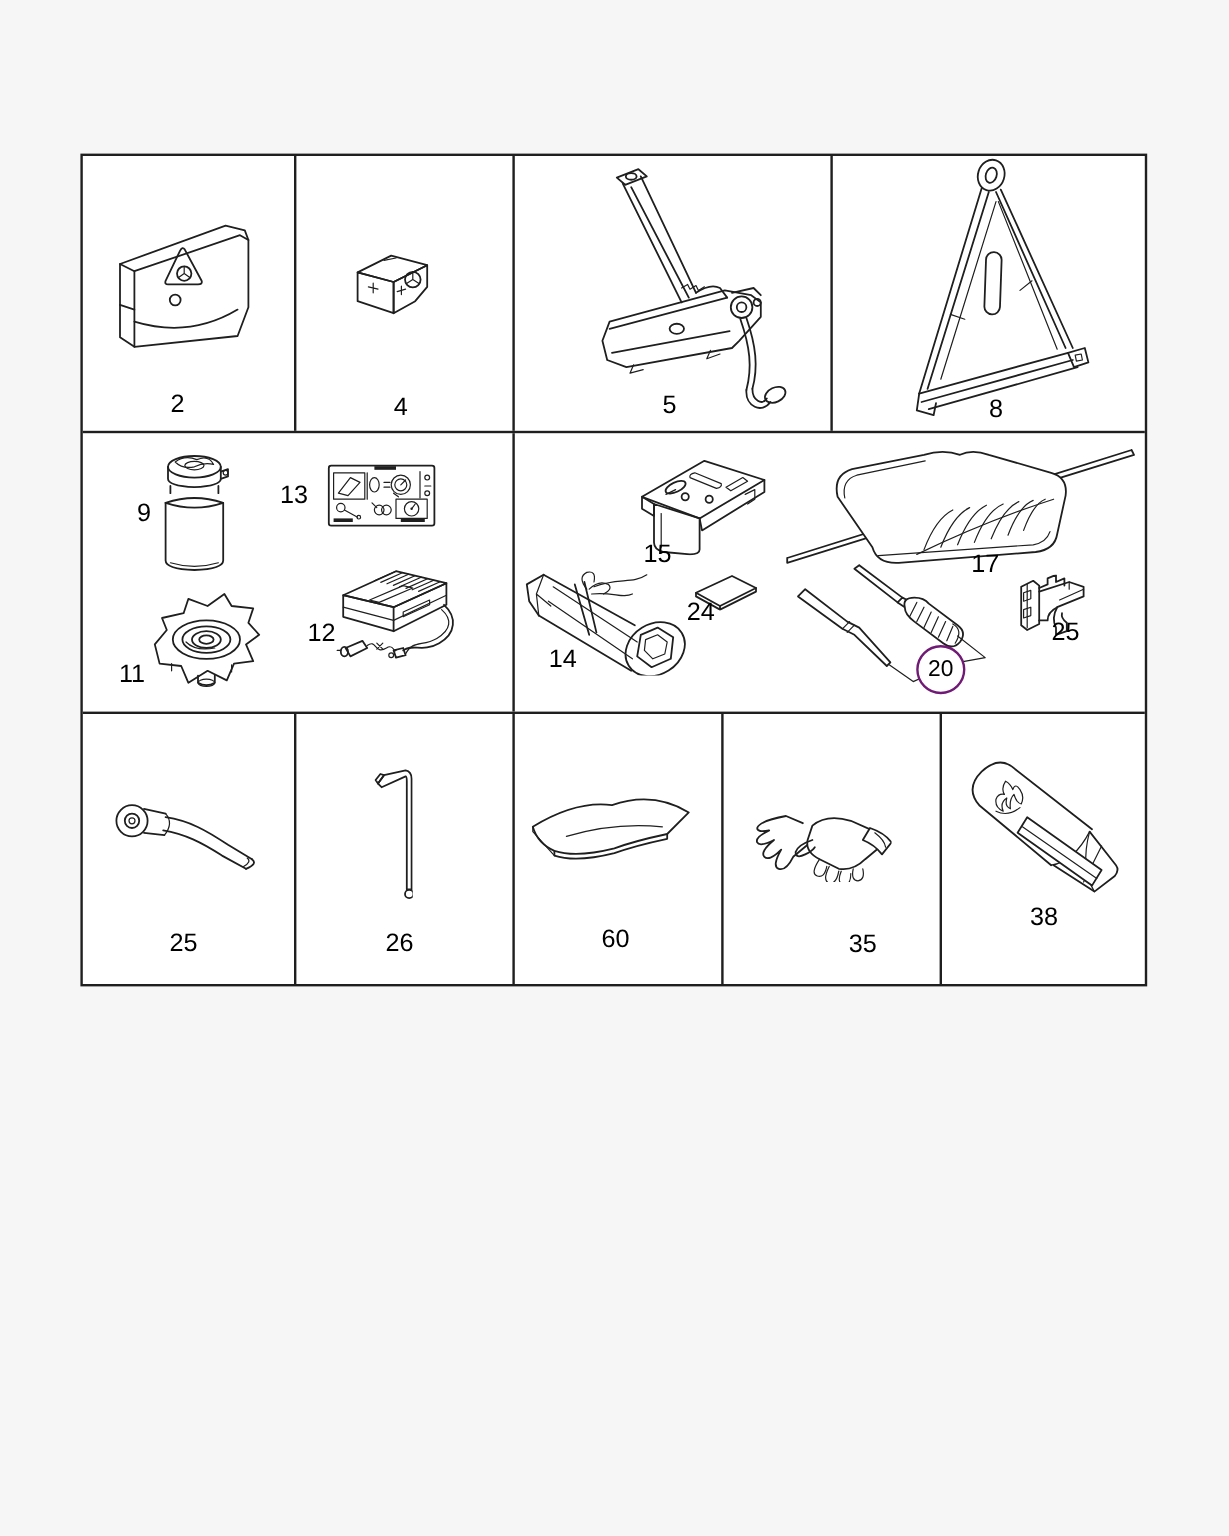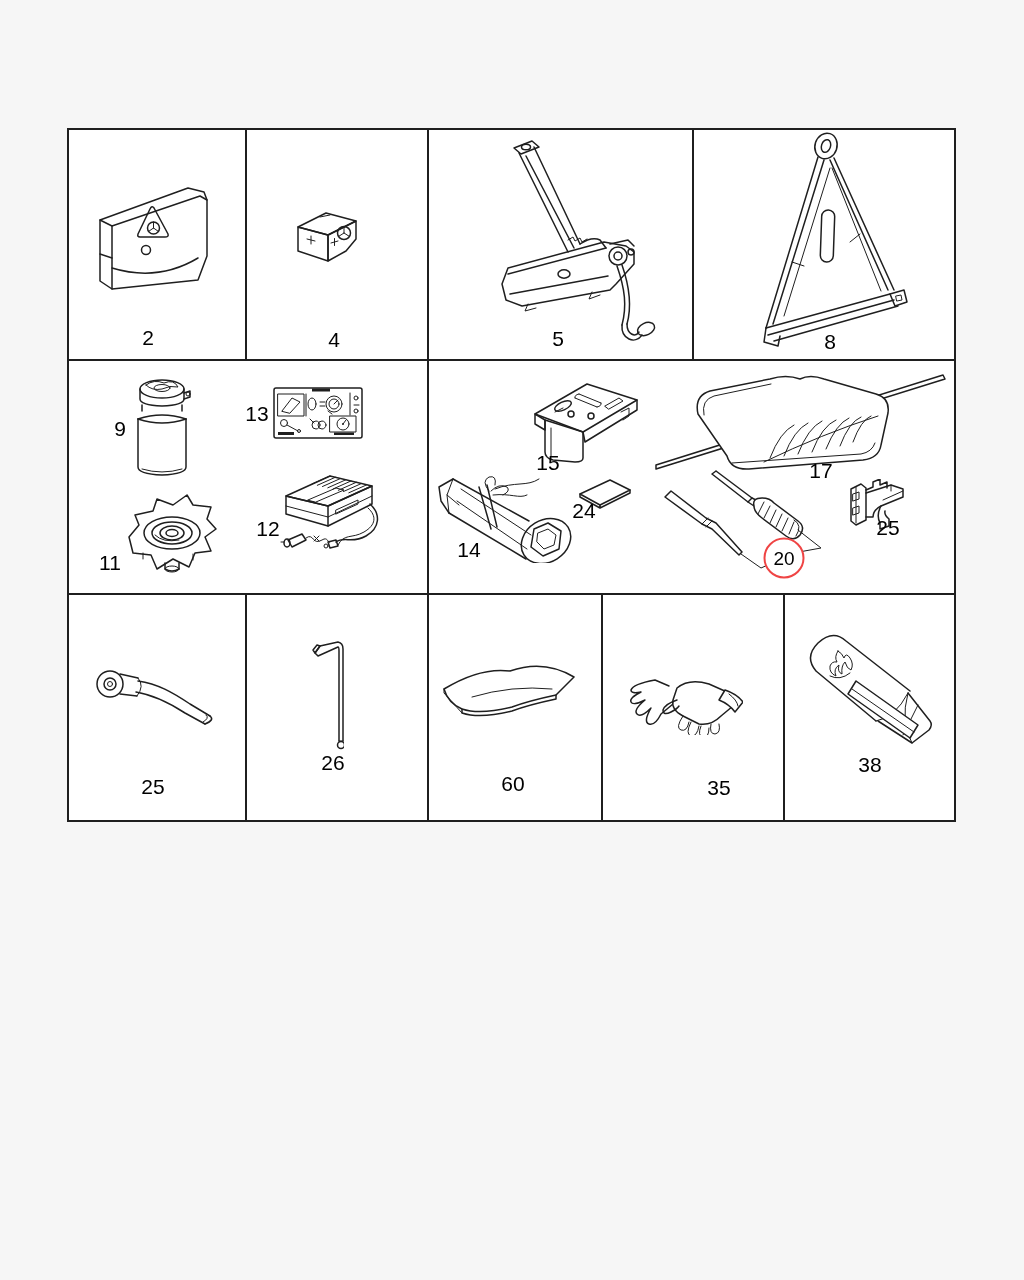--- a/index.html
+++ b/index.html
@@ -10,21 +10,21 @@
   .vl,.hl{position:absolute;background:#1f1f1f;}
   .vl{width:2px;}
   .hl{height:2px;left:0;width:885px;}
   .art{position:absolute;}
   .art *{fill:none;stroke:#1f1f1f;stroke-width:1.5;stroke-linecap:round;stroke-linejoin:round;}
   .art .wf{fill:#ffffff;}
   .art .dk{fill:#1f1f1f;stroke:none;}
   .art .thin{stroke-width:1;}
   .num{position:absolute;transform:translate(-50%,-50%);font-size:21px;line-height:1;
        color:#000;white-space:nowrap;}
-  .num.circled{border:2px solid #ef4444;border-radius:50%;width:37px;height:37px;
+  .num.circled{border:2px solid #701a75;border-radius:50%;width:37px;height:37px;
        display:flex;align-items:center;justify-content:center;font-size:19px;background:#fff;}
 </style>
 </head>
 <body>
 
 <div class="page">
   <div class="grid">
 
     <div class="vl" style="left:176px;top:0;height:229px"></div>
     <div class="vl" style="left:358px;top:0;height:229px"></div>
@@ -271,29 +271,29 @@
       <path class="thin" d="M52,58 L114,101"></path>
       <path class="thin" d="M38,20 Q34,26 37,31 Q32,30 30,35 Q29,42 36,45 Q33,38 39,34 Q37,41 42,43 Q41,35 45,31 Q47,38 51,39 Q54,33 50,27 Q46,21 44,27 Q42,22 38,20 Z"></path>
       <path class="thin" d="M30,45 Q40,50 50,42"></path>
     </svg>
 
     <span class="num" style="left:79px;top:207px">2</span>
     <span class="num" style="left:265px;top:209px">4</span>
     <span class="num" style="left:489px;top:208px">5</span>
     <span class="num" style="left:761px;top:211px">8</span>
     <span class="num" style="left:51px;top:298px">9</span>
-    <span class="num" style="left:188px;top:283px">13</span>
+    <span class="num" style="left:176px;top:283px">13</span>
     <span class="num" style="left:41px;top:432px">11</span>
     <span class="num" style="left:199px;top:398px">12</span>
     <span class="num" style="left:479px;top:332px">15</span>
     <span class="num" style="left:515px;top:380px">24</span>
     <span class="num" style="left:400px;top:419px">14</span>
     <span class="num" style="left:752px;top:340px">17</span>
     <span class="num circled" style="left:715px;top:428px">20</span>
     <span class="num" style="left:819px;top:397px">25</span>
     <span class="num" style="left:84px;top:656px">25</span>
-    <span class="num" style="left:264px;top:632px">26</span>
+    <span class="num" style="left:264px;top:656px">26</span>
     <span class="num" style="left:444px;top:653px">60</span>
     <span class="num" style="left:650px;top:657px">35</span>
     <span class="num" style="left:801px;top:634px">38</span>
 
   </div>
 </div>
 
 </body></html>

